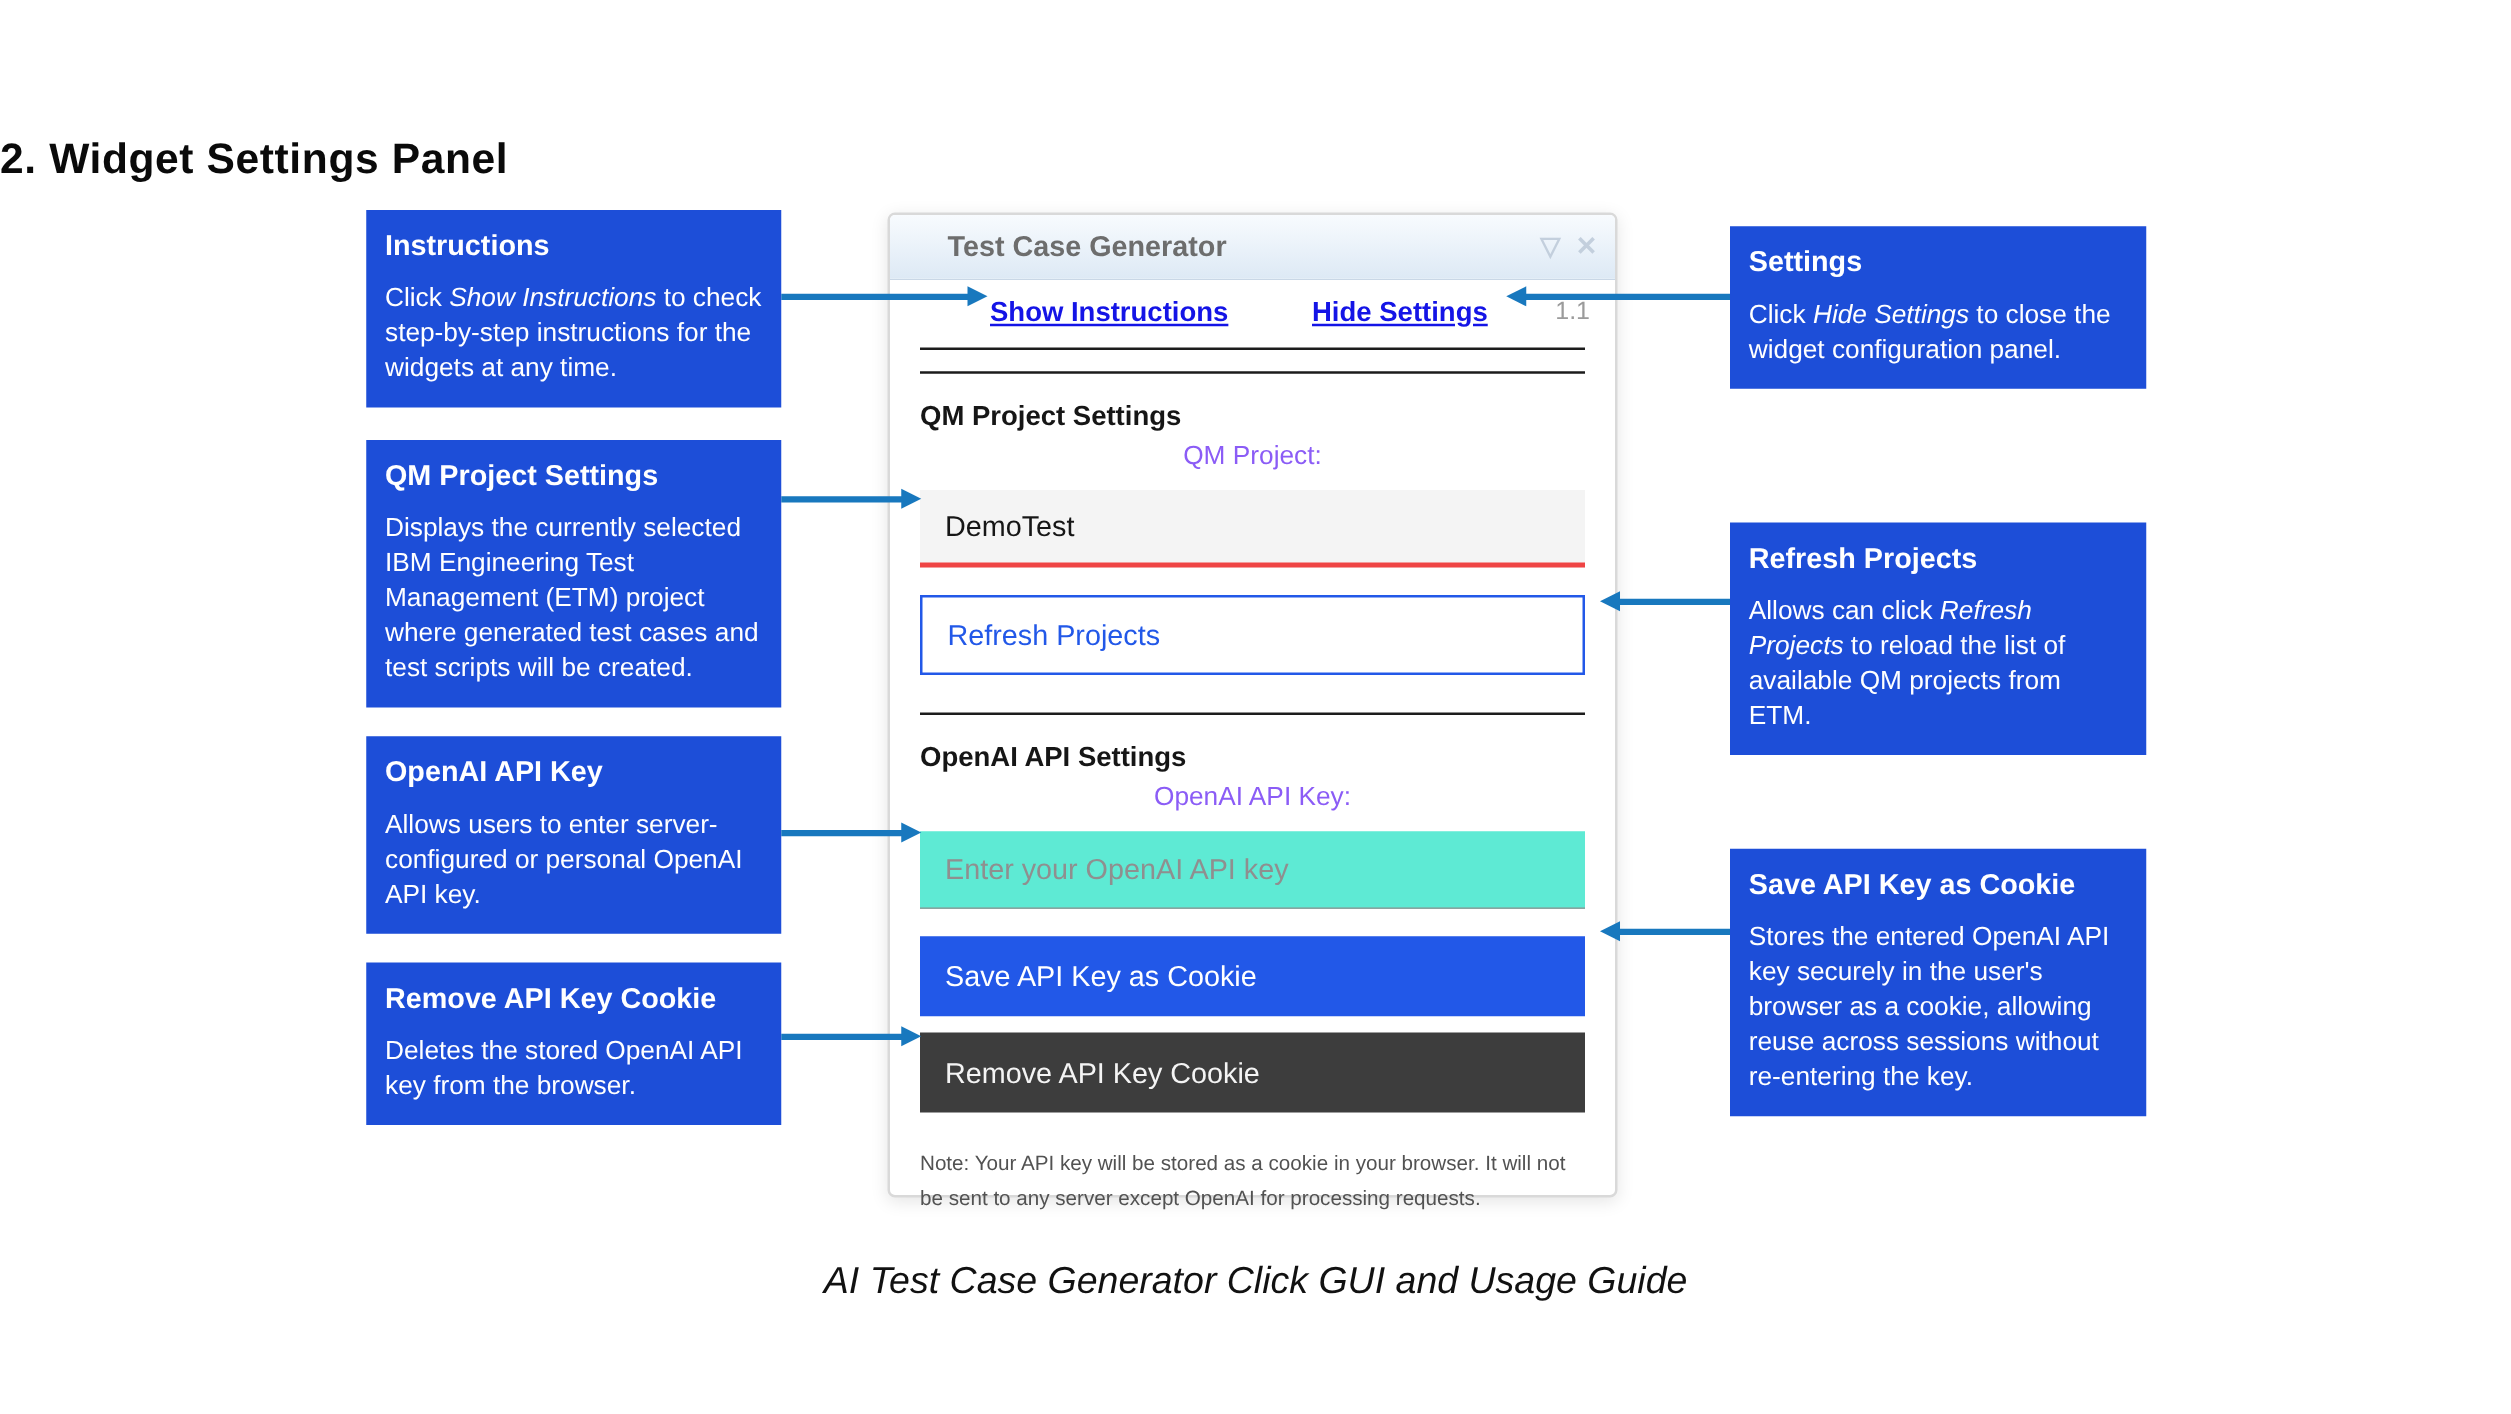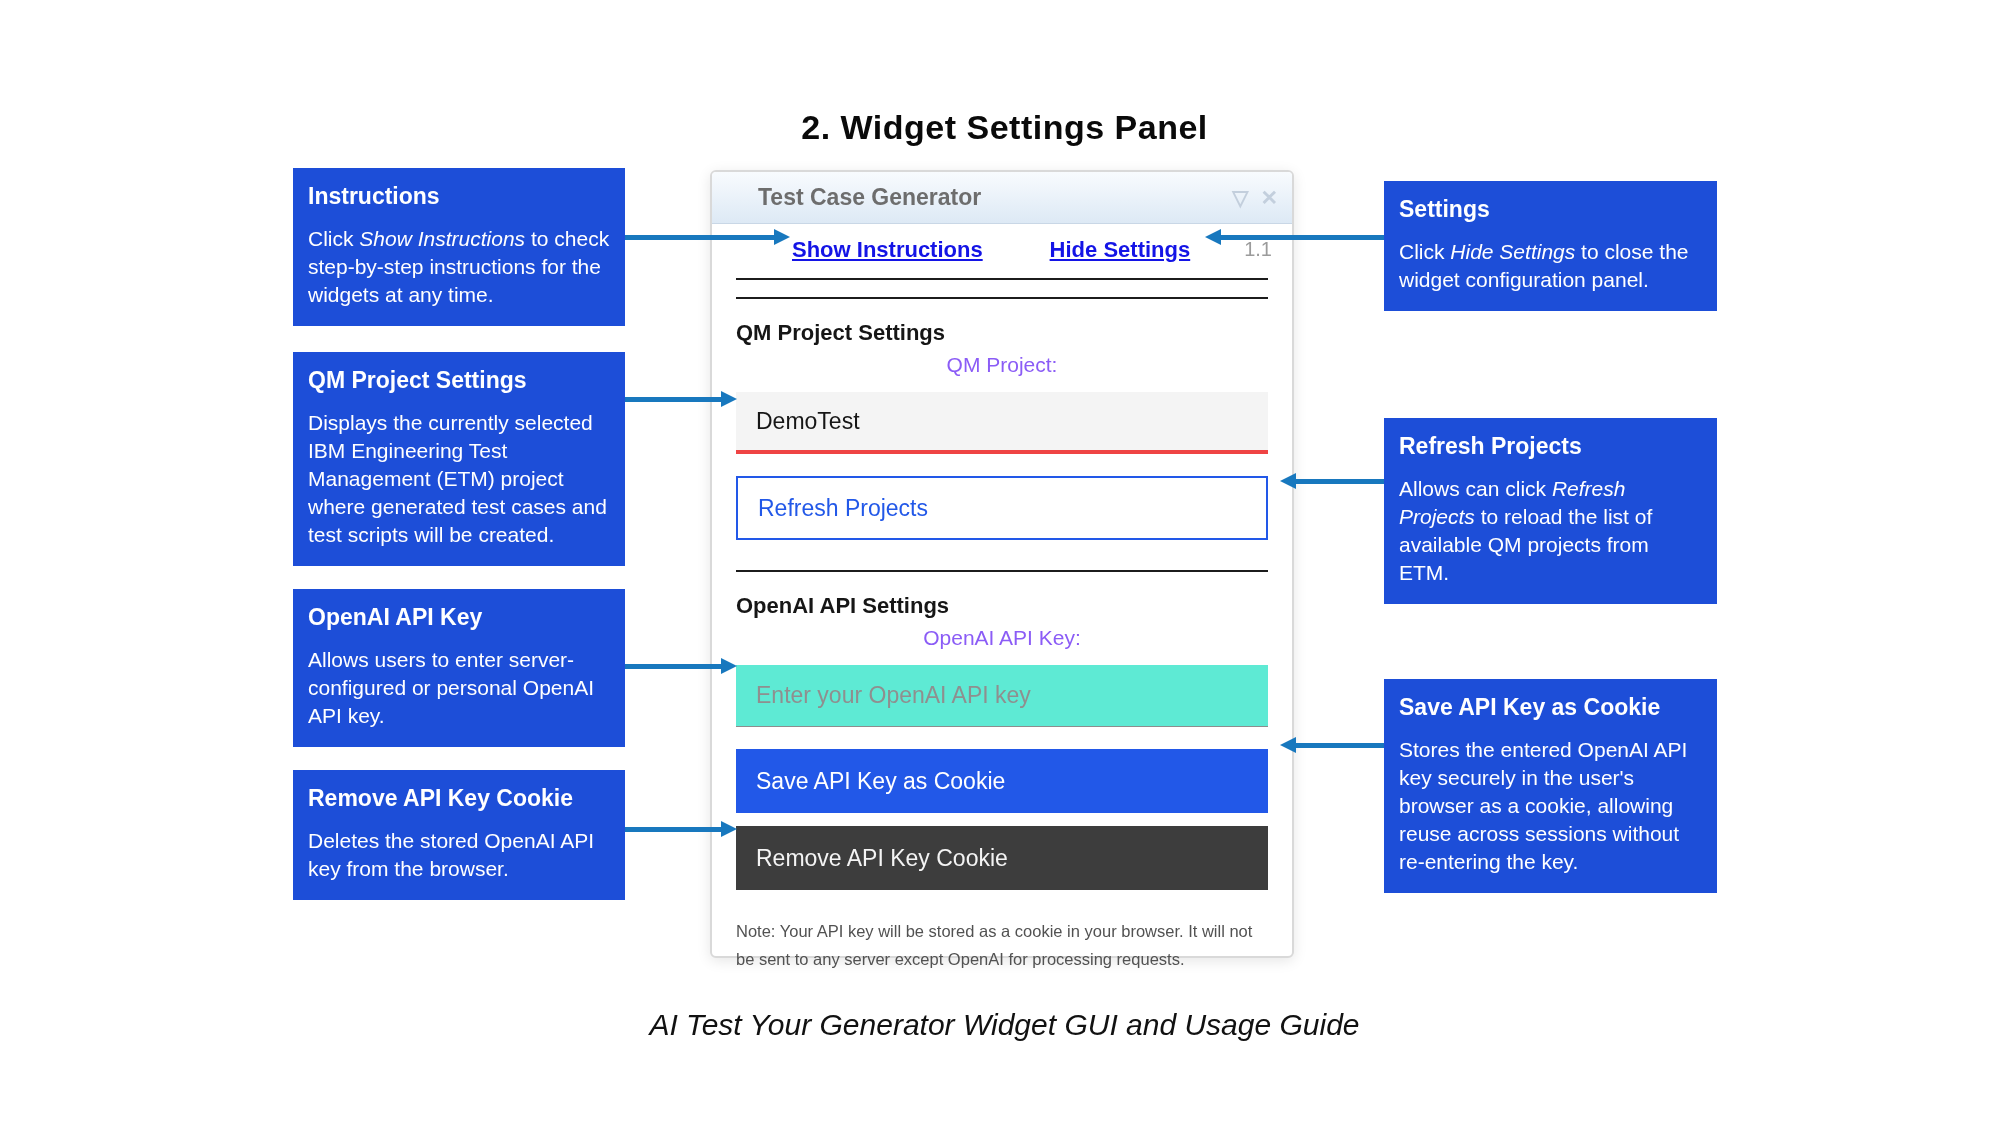--- a/index.html
+++ b/index.html
@@ -5,21 +5,21 @@
   * { margin:0; padding:0; box-sizing:border-box; }
   html,body { background:#ffffff; }
   .canvas {
     position:relative; width:2009px; height:1131px; background:#ffffff;
     font-family:"Liberation Sans", sans-serif; overflow:hidden;
   }
 
   
   .page-title {
     position:absolute; top:108px; left:0; width:100%;
-    text-align:center; font-size:34px; font-weight:700; color:#0a0a0a;
+    font-size:34px; font-weight:700; color:#0a0a0a;
     letter-spacing:0.5px;
   }
   .figure-caption {
     position:absolute; top:1008px; left:0; width:100%;
     text-align:center; font-style:italic; font-size:30px; color:#111;
   }
 
   
   .widget {
     position:absolute; left:710px; top:170px; width:584px; height:788px;
@@ -221,15 +221,15 @@
   <div class="arrow to-left ar-r2">
       <div class="line"></div>
       <div class="head-l"></div>
     </div>
   <div class="arrow to-left ar-r3">
       <div class="line"></div>
       <div class="head-l"></div>
     </div>
 
 
-  <div class="figure-caption">AI Test Your Generator Widget GUI and Usage Guide</div>
+  <div class="figure-caption">AI Test Case Generator Click GUI and Usage Guide</div>
 
 </div>
 
 </body></html>

